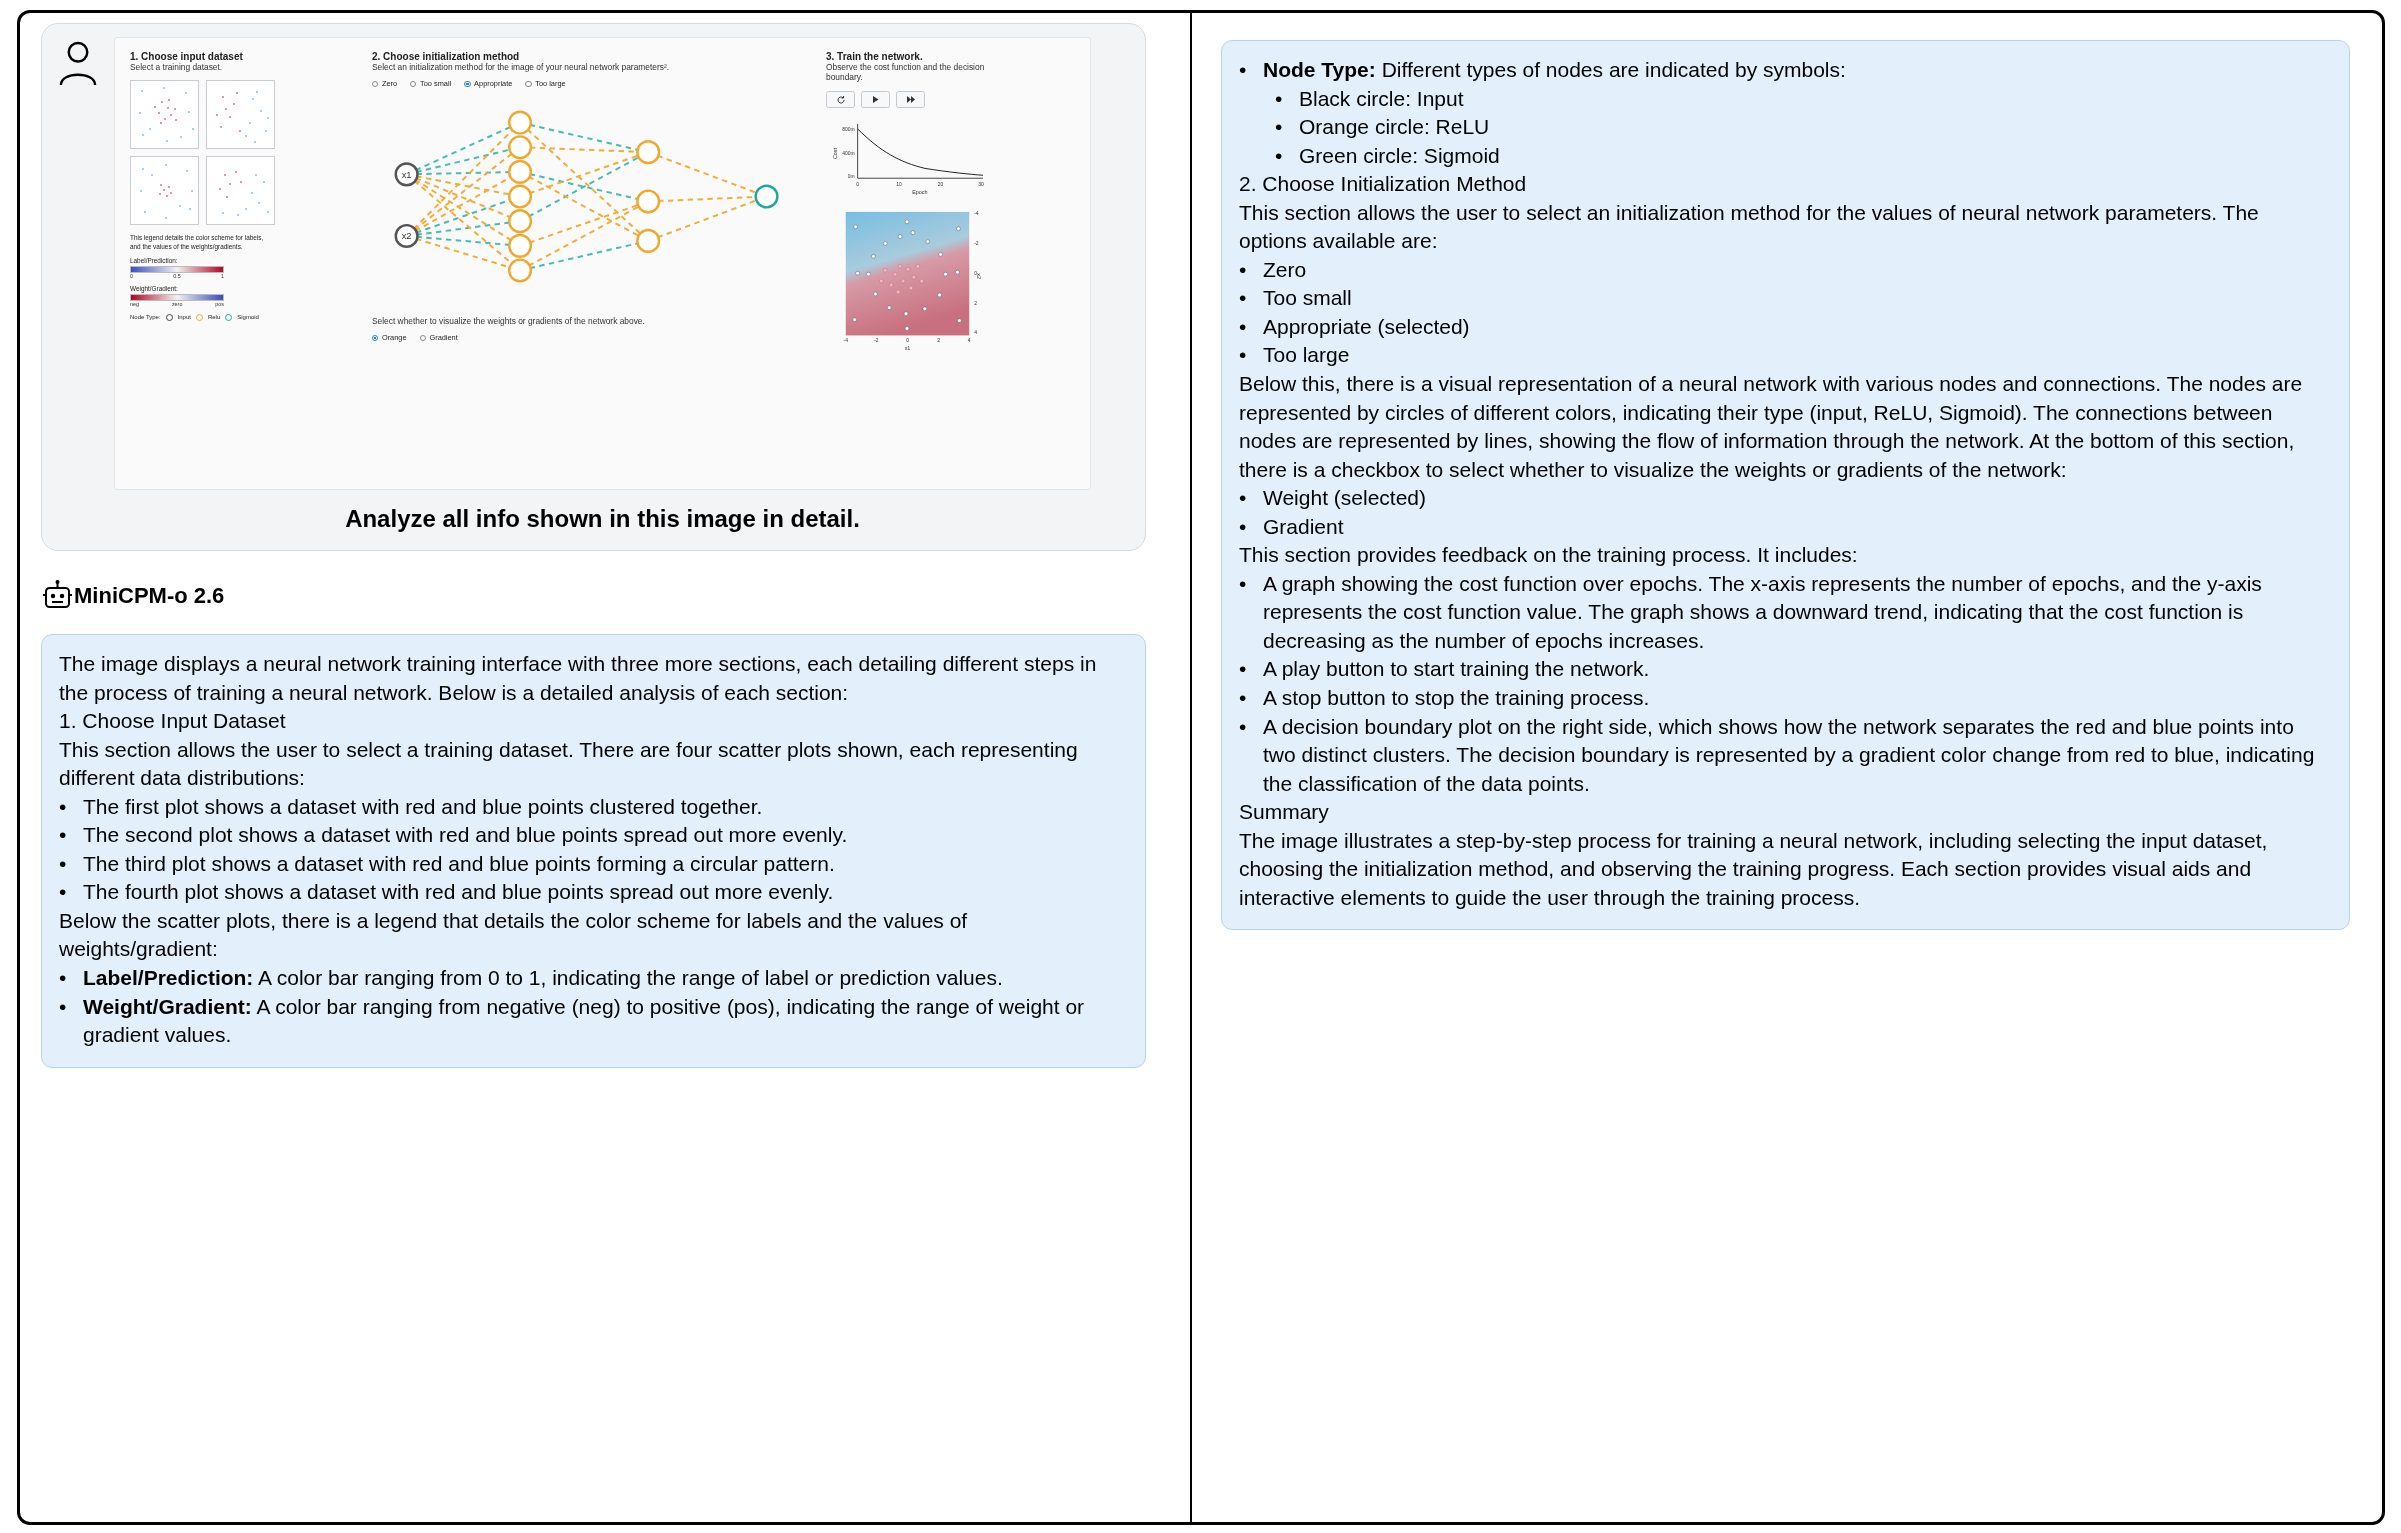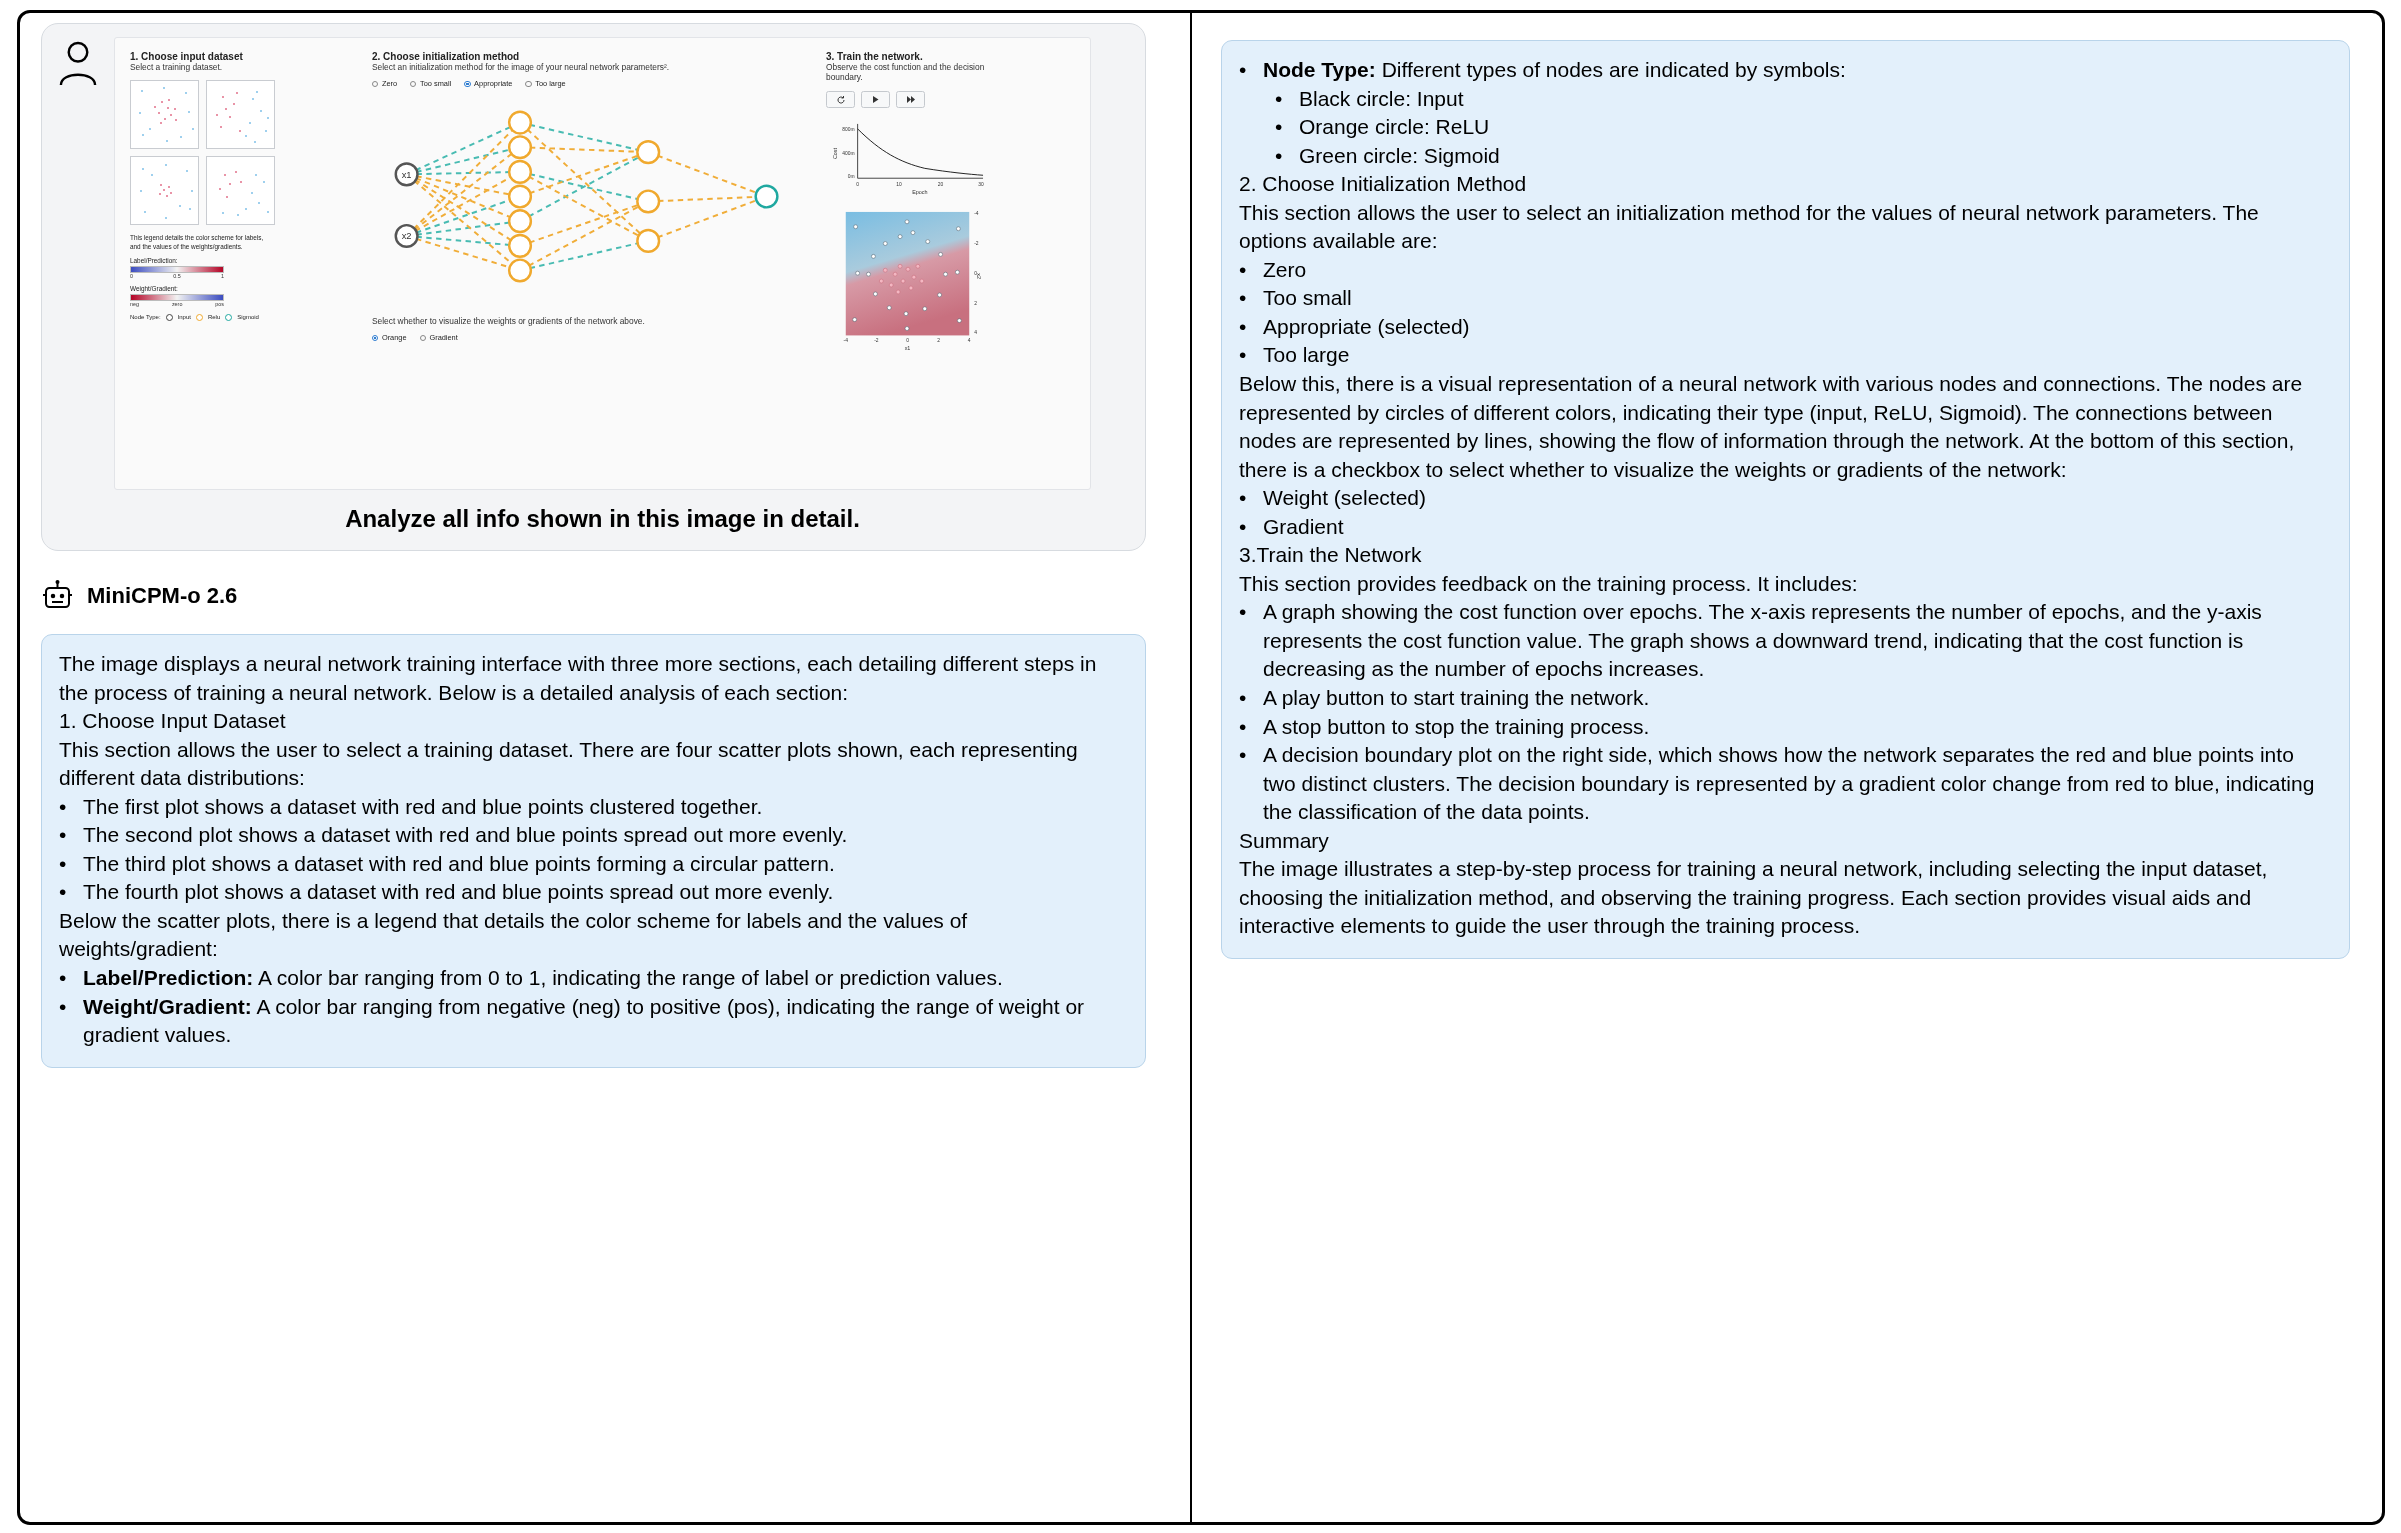--- a/index.html
+++ b/index.html
@@ -90,21 +90,20 @@
     font-weight: bold;
     text-align: center;
     width: 977px;
   }
 
   
   .model-row {
     margin-top: 28px;
     display: flex;
     align-items: center;
-    gap: 13px;
   }
   .model-name { font-size: 22px; font-weight: bold; }
 
   
   .bubble {
     background: #e3f0fb;
     border: 1.5px solid #b9d4ea;
     border-radius: 11px;
     padding: 15px 17px 17px 17px;
     font-size: 21px;
@@ -621,21 +620,20 @@
           <li>
               <span class="dot">•</span>
               <span>Weight (selected)</span>
             </li>
           <li>
               <span class="dot">•</span>
               <span>Gradient</span>
             </li>
         </ul>
 
-        <p class="para">3.Train the Network</p>
         <p class="para">This section provides feedback on the training process. It includes:</p>
         <ul class="bullets">
           <li>
               <span class="dot">•</span>
               <span>A graph showing the cost function over epochs. The x-axis represents the number of epochs, and the y-axis represents the cost function value. The graph shows a downward trend, indicating that the cost function is decreasing as the number of epochs increases.</span>
             </li>
           <li>
               <span class="dot">•</span>
               <span>A play button to start training the network.</span>
             </li>

